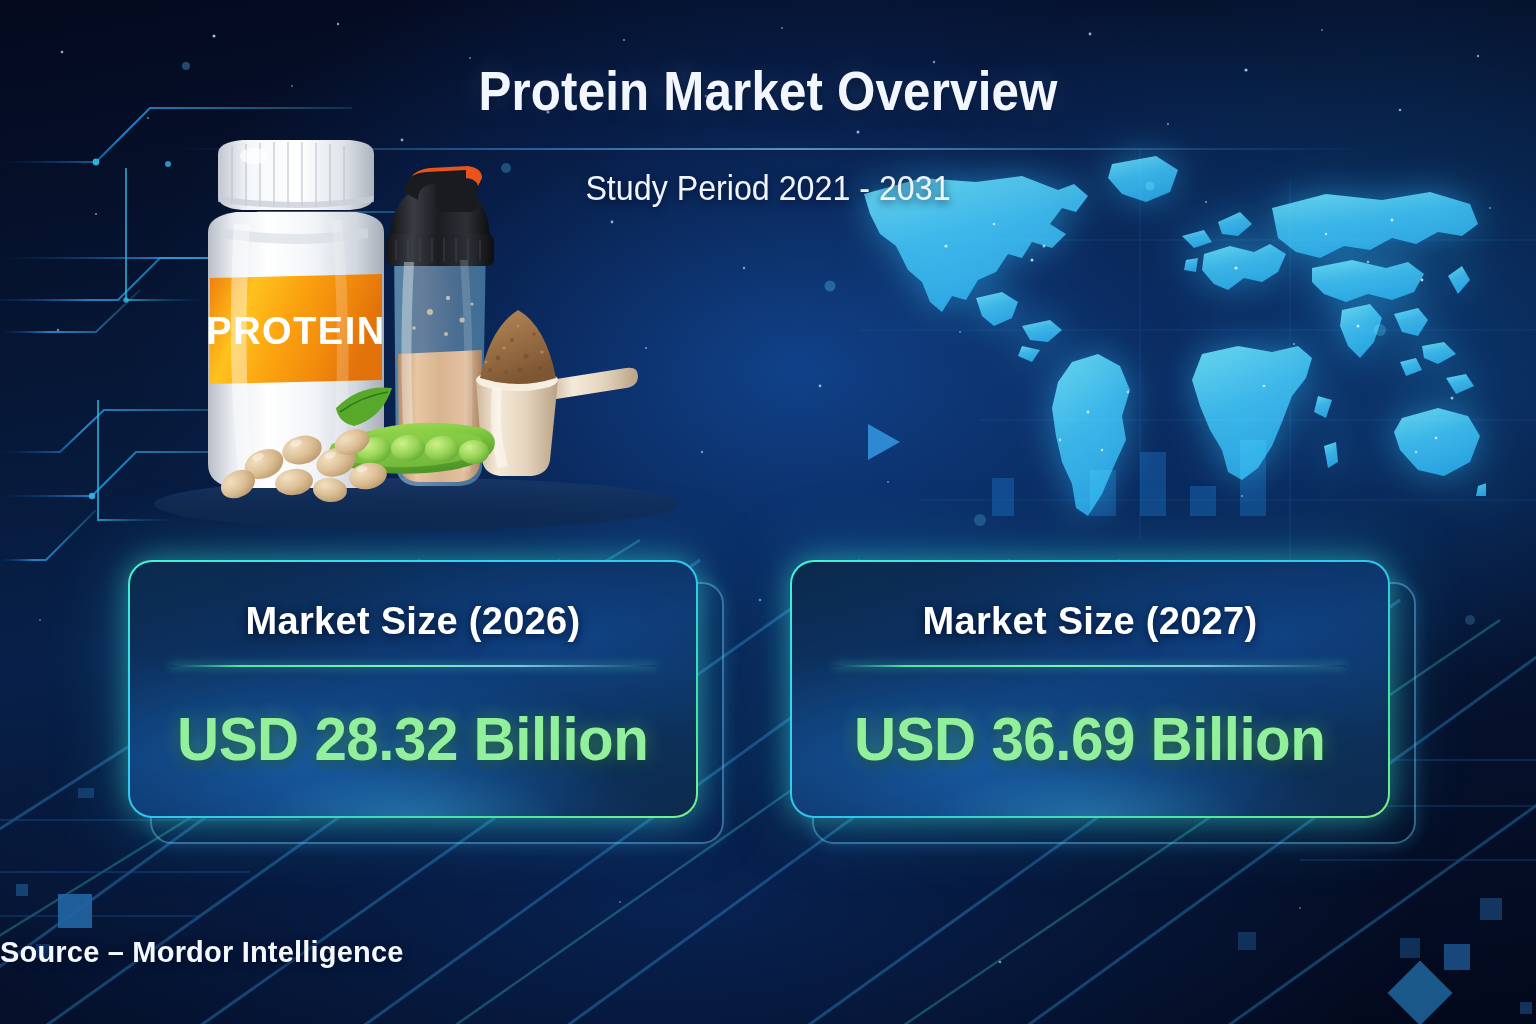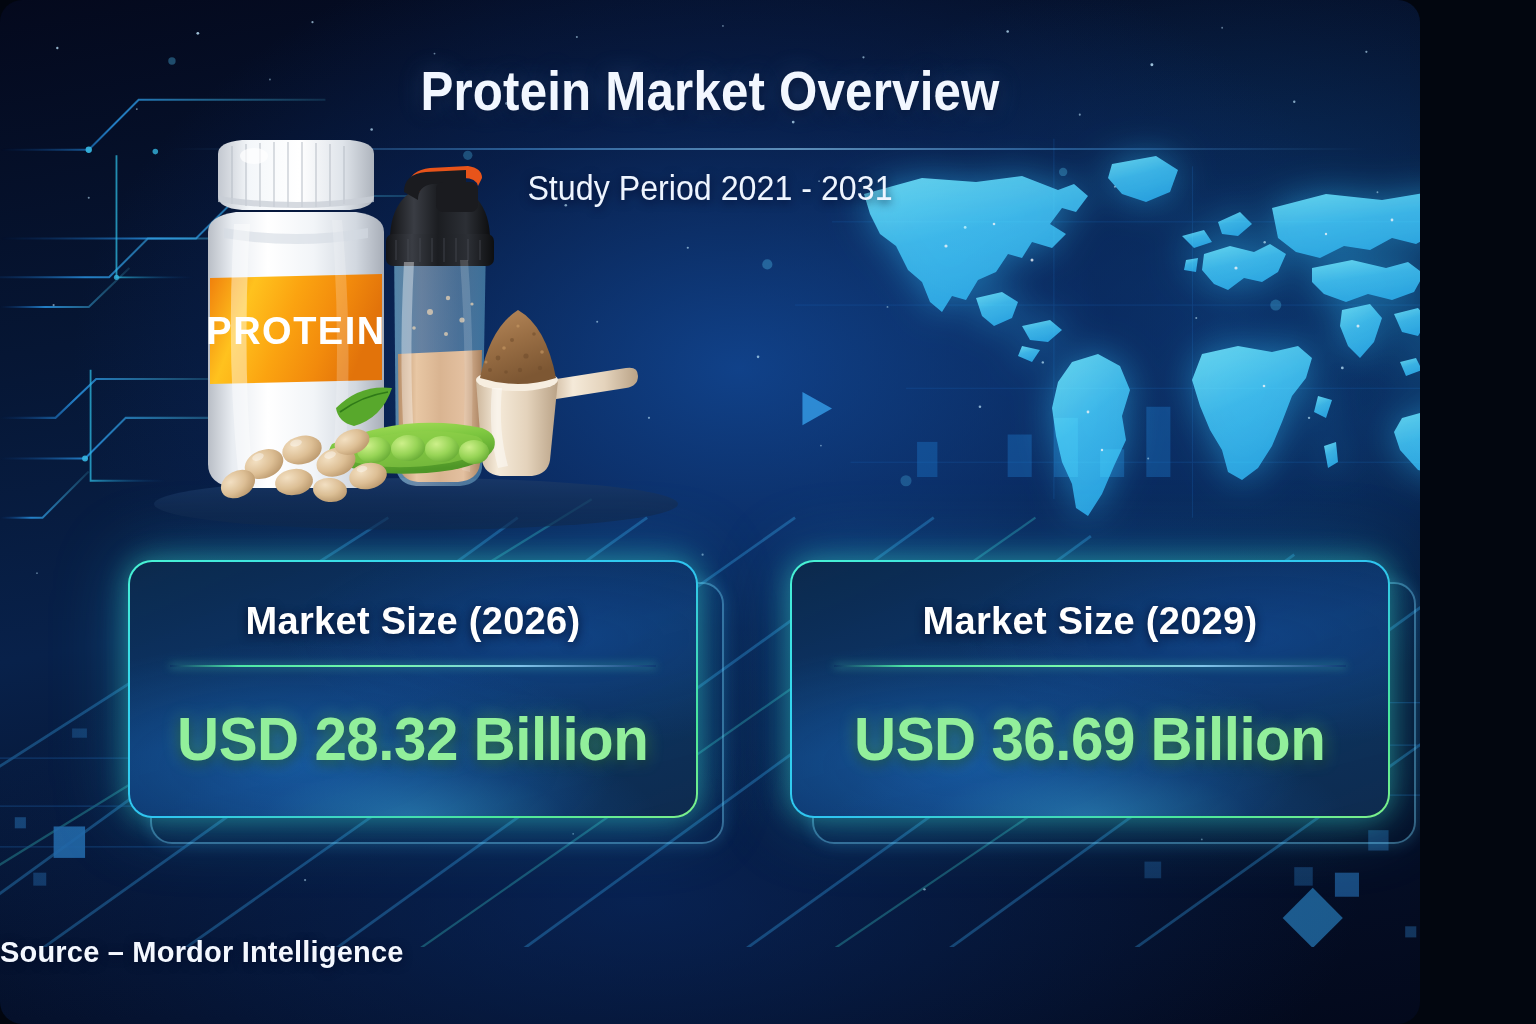--- a/index.html
+++ b/index.html
@@ -1,24 +1,23 @@
 <!DOCTYPE html>
 <html><head>
 <meta charset="utf-8">
 <style>
   html,body{margin:0;padding:0;background:#02060f;}
   #stage{
-    position:relative;width:1420px;height:1024px;overflow:hidden;
+    position:relative;width:1536px;height:1024px;overflow:hidden;
     font-family:"Liberation Sans","DejaVu Sans",sans-serif;
     background:
       radial-gradient(ellipse 900px 620px at 52% 36%, rgba(18,72,150,.85) 0%, rgba(10,40,96,.55) 42%, rgba(4,14,40,0) 74%),
       radial-gradient(ellipse 700px 520px at 86% 32%, rgba(14,78,150,.55) 0%, rgba(6,26,64,0) 70%),
       radial-gradient(ellipse 1000px 420px at 45% 88%, rgba(10,46,108,.6) 0%, rgba(3,10,30,0) 72%),
       linear-gradient(170deg,#04091d 0%,#061634 28%,#08214a 52%,#05112c 76%,#03091c 100%);
-    border-radius: 22px;
   }
   .lay{position:absolute;inset:0;pointer-events:none;}
 
   
   #stars{mix-blend-mode:screen;opacity:.95;}
 
   
   #circuit{opacity:.85;}
 
   
@@ -555,21 +554,21 @@
         <div class="card-value">USD 28.32 Billion</div>
       </div>
     </div>
   </div>
 
   <div class="card-wrap" style="left:790px;top:560px;width:600px;height:258px;">
     <div class="ghost"></div>
     <div class="card">
       <div class="card-inner">
         <div class="card-bloom"></div>
-        <div class="card-label">Market Size (2029)</div>
+        <div class="card-label">Market Size (2027)</div>
         <div class="card-divider"></div>
         <div class="card-value">USD 36.69 Billion</div>
       </div>
     </div>
   </div>
 
   <div id="source">Source  –  Mordor Intelligence</div>
 
 </div>
 

